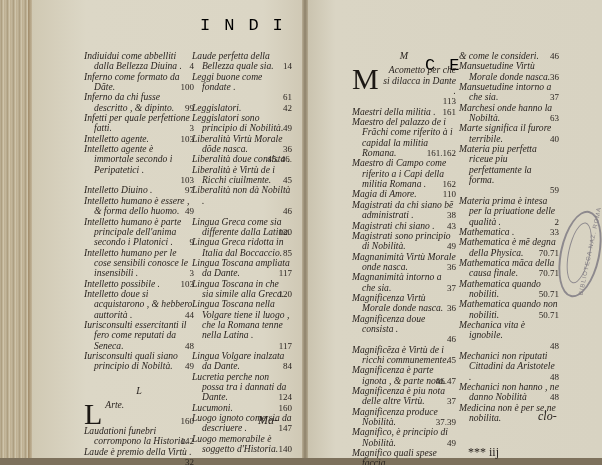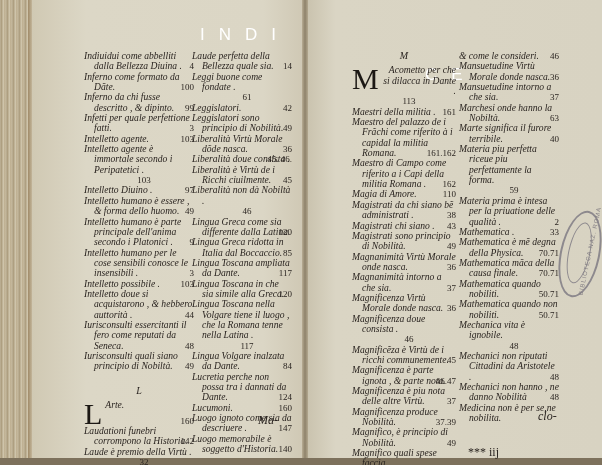--- a/index.html
+++ b/index.html
@@ -6,26 +6,26 @@
   body{width:602px;height:465px;overflow:hidden;background:#8a7f6a;position:relative;font-family:"Liberation Serif","DejaVu Serif",serif;color:#2a2420;}
   .spread{position:absolute;left:0;top:0;width:602px;height:465px;}
   .edge{position:absolute;left:0;top:0;width:30px;height:465px;
     background:repeating-linear-gradient(90deg,#bfb399 0px,#a89878 2px,#d6cdb6 3px,#b8a888 5px,#cfc5ad 6px);}
   .edge-shadow{position:absolute;left:28px;top:0;width:6px;height:465px;background:linear-gradient(90deg,#a08a68,#d4ccb4);}
   .page{position:absolute;top:0;height:465px;background:#d9d4c3;}
   .page.left{left:32px;width:272px;background:linear-gradient(90deg,#d0c9b3 0%,#dcd7c6 20%,#dbd6c5 85%,#cfc8b4 100%);}
   .page.right{left:306px;width:296px;background:linear-gradient(90deg,#c9c2ad 0%,#dad5c4 10%,#d8d3c2 100%);}
   .gutter{position:absolute;left:302px;top:0;width:6px;height:465px;background:linear-gradient(90deg,#b8ad94,#8e826a,#b3a88f);}
   .bottom-edge{position:absolute;left:0;top:458px;width:602px;height:7px;background:#7d715c;}
-  .hdr{position:absolute;top:25px;font-size:17px;letter-spacing:14px;color:#ffffff;font-family:Liberation Sans, sans-serif;}
+  .hdr{position:absolute;top:16px;font-size:17px;letter-spacing:14px;color:#000000;font-family:Liberation Mono, monospace;}
   .col{position:absolute;font-style:italic;font-size:9.6px;line-height:10.35px;margin-top:9px;}
   .entry{position:relative;padding-left:0;}
   .entry .txt{display:block;padding-left:10px;text-indent:-10px;}
   .entry .pg{position:absolute;right:0;bottom:0;font-style:normal;font-size:9px;}
-  .entry.pg-below .pg{position:static;display:block;padding-left:10px;text-align:center;}
+  .entry.pg-below .pg{position:static;display:block;padding-left:10px;text-align:right;}
   .sec-letter{text-align:center;font-size:10px;margin:6px 0 4px 0;}
   .dropcap{float:left;font-size:30px;line-height:24px;font-style:normal;margin:2px 3px 0 0;color:#1c1814;}
   .catch{position:absolute;font-size:12px;font-style:italic;}
   .stamp{position:absolute;left:560px;top:210px;width:36px;height:84px;border:2px solid #6e6a78;border-radius:50%;transform:rotate(12deg);opacity:.7;}
   .stamp-inner{position:absolute;left:6px;top:10px;width:20px;height:60px;border:1px solid #6e6a78;border-radius:50%;}
   .stamp-txt{position:absolute;left:-18px;top:34px;transform:rotate(-90deg);font-size:6px;color:#5e5a68;white-space:nowrap;font-family:"Liberation Sans",sans-serif;letter-spacing:1px;}
 </style>
 </head>
 <body>
 

